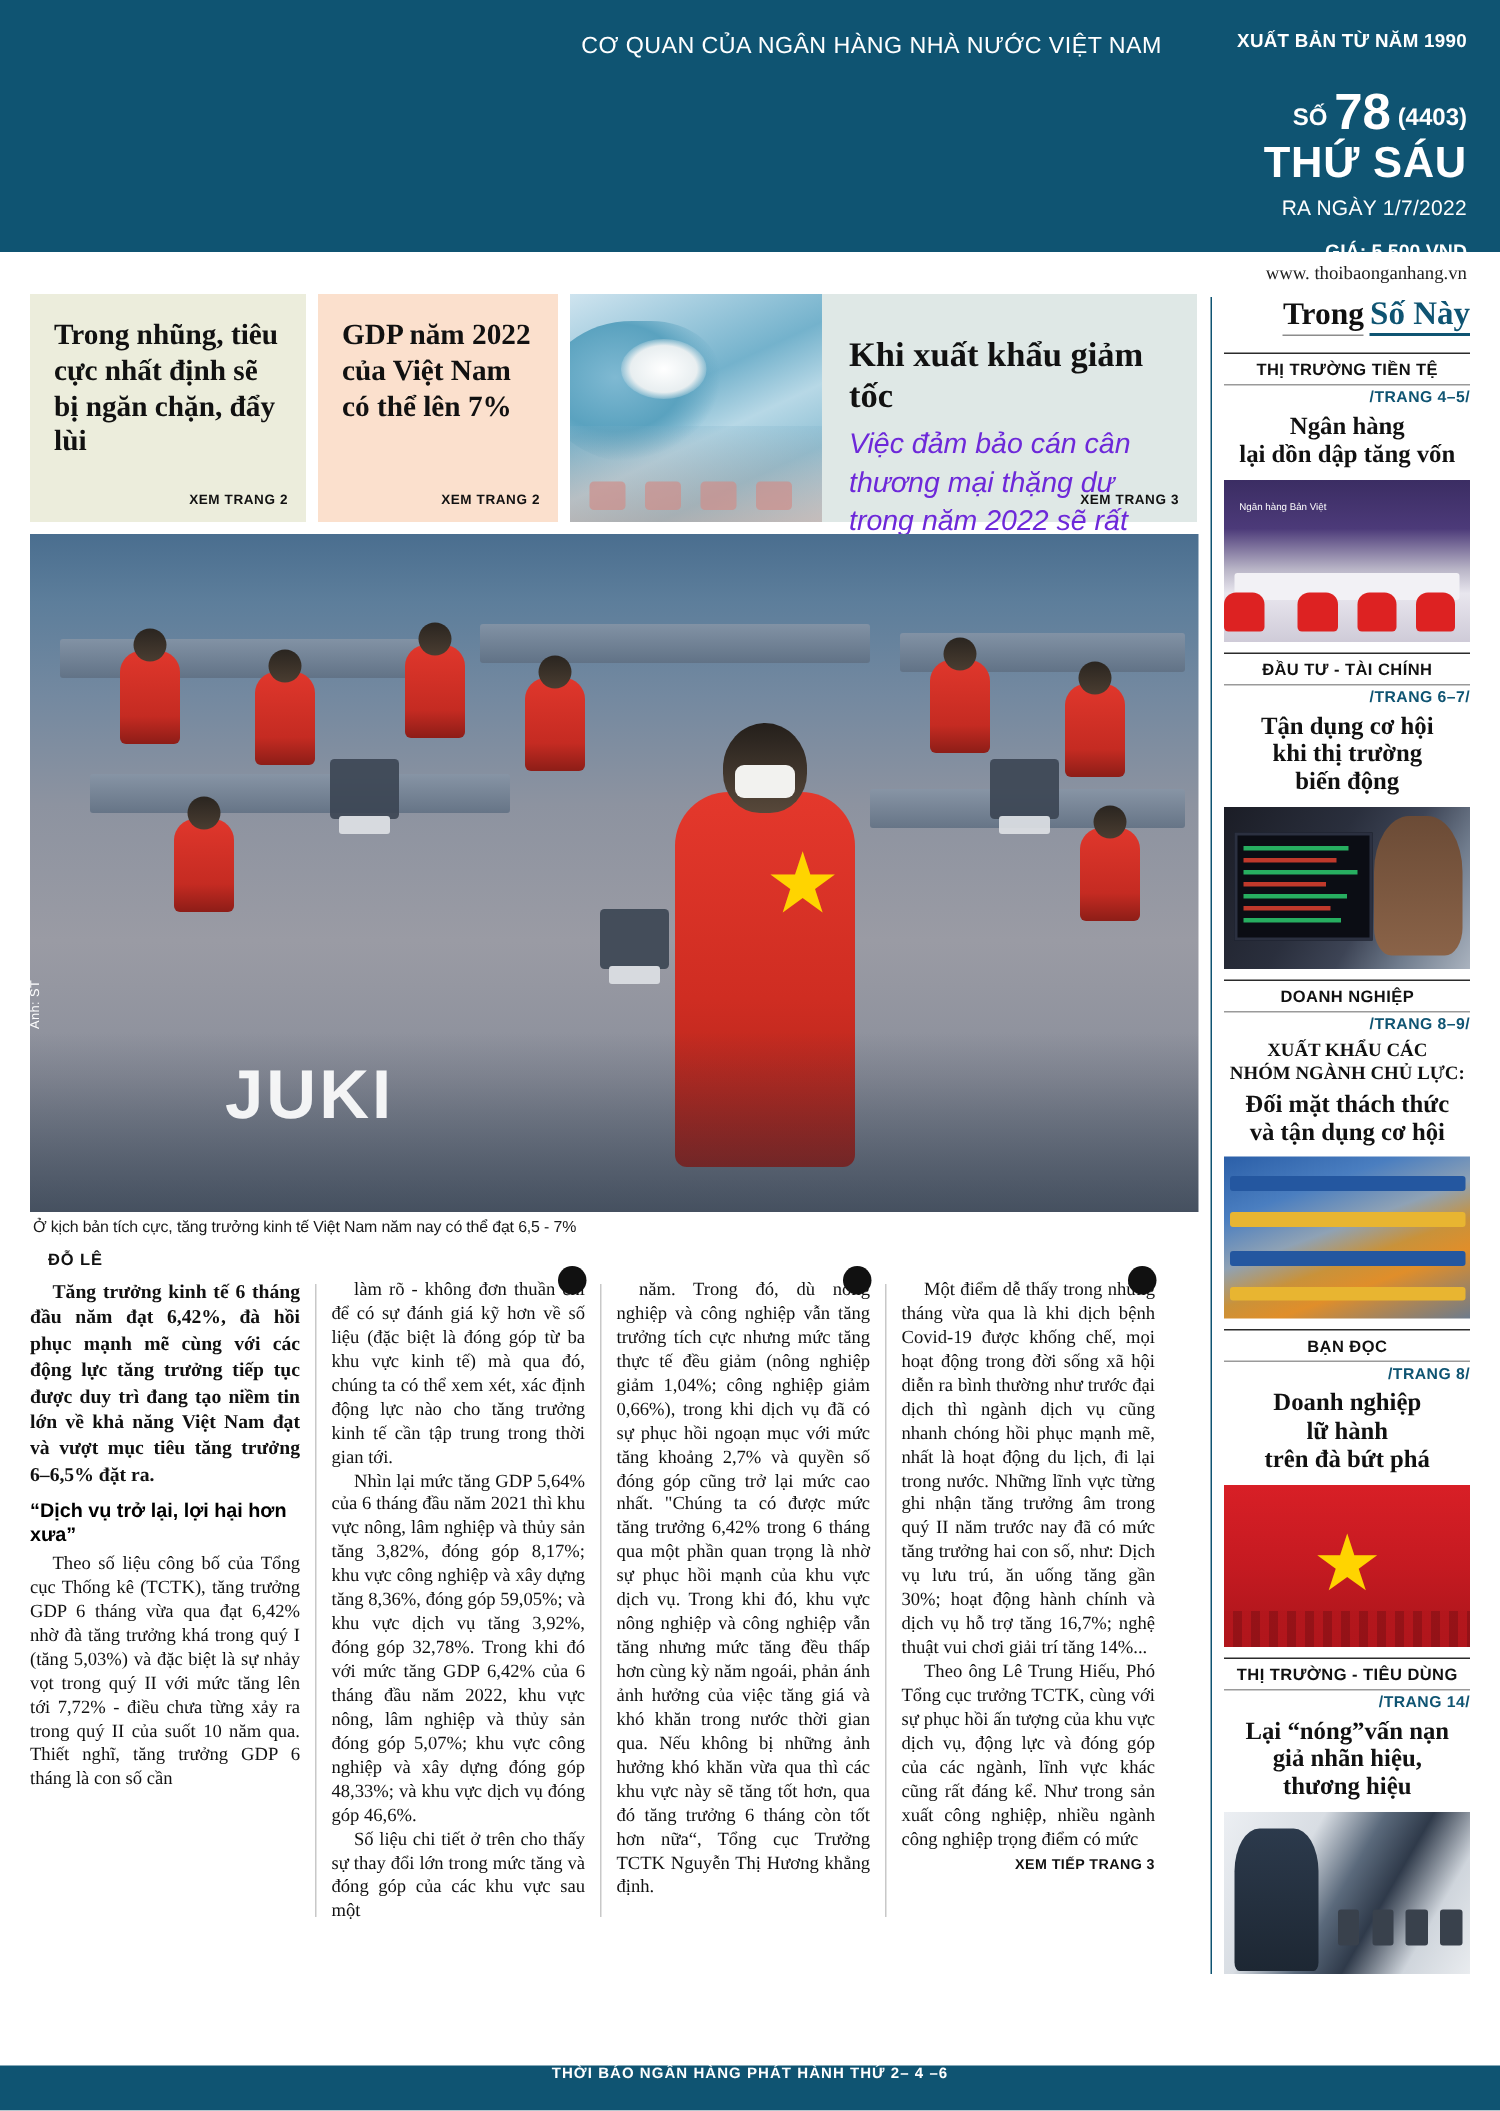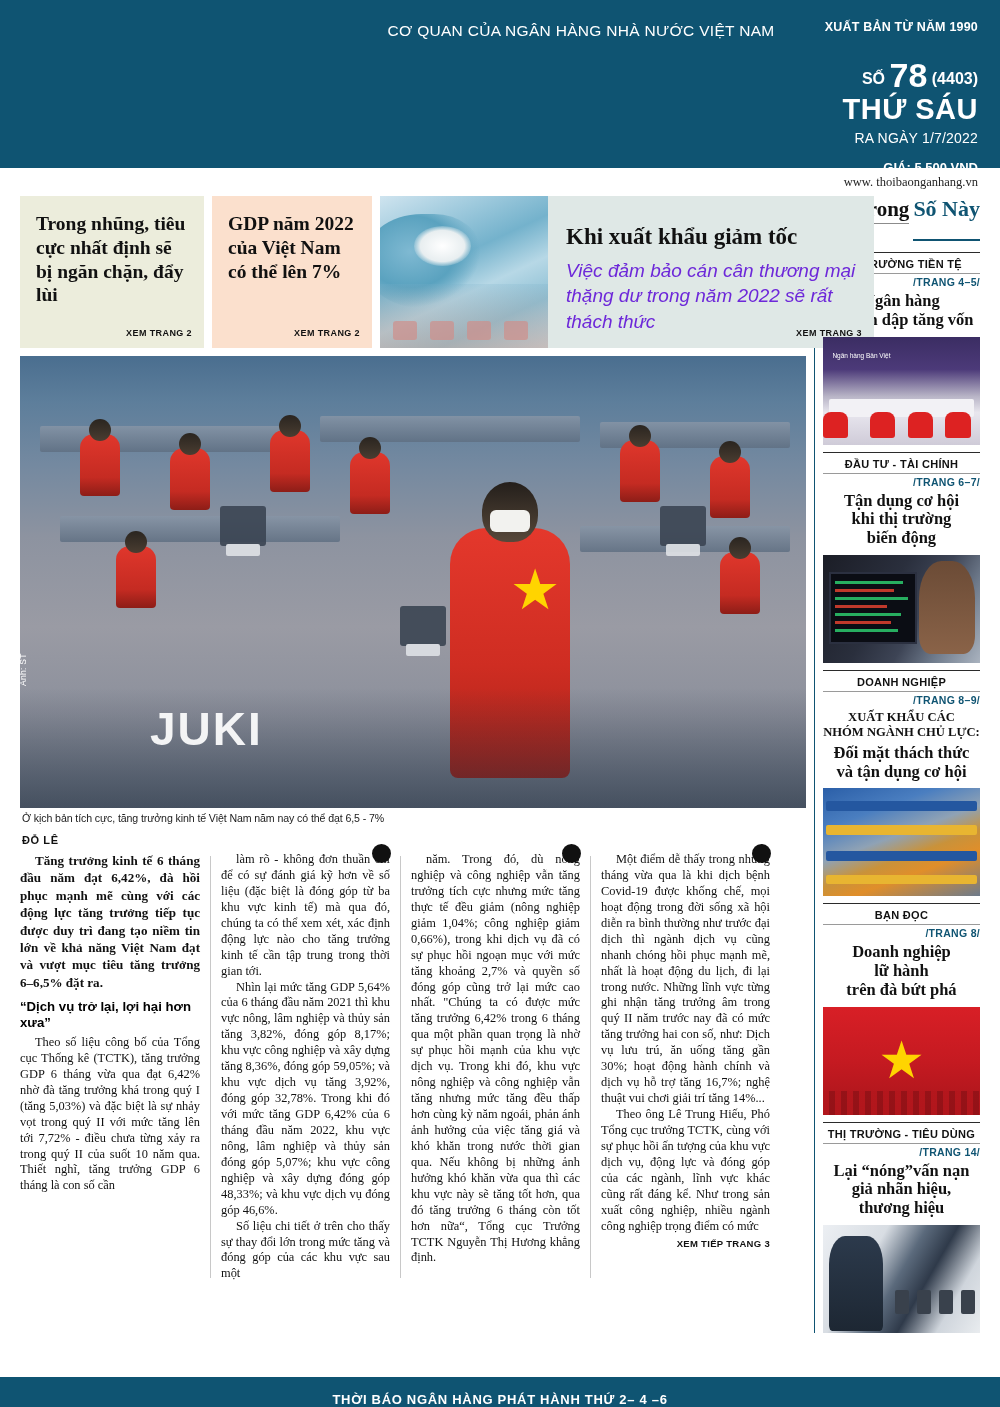--- a/index.html
+++ b/index.html
@@ -72,21 +72,21 @@
   .right-col { width: 165px; }
 
   
   .teasers { display: flex; gap: 8px; height: 152px; margin-bottom: 8px; }
   .teaser {
     position: relative; padding: 16px 14px 8px 16px;
     flex: 0 0 auto;
   }
   .teaser.t1 { background: #eceddc; width: 184px; }
   .teaser.t2 { background: #fbe0cd; width: 160px; }
-  .teaser.t3 { background: #dfe8e6; width: 494px; padding: 0; display: flex; }
+  .teaser.t3 { background: #dfe8e6; width: 418px; padding: 0; display: flex; }
   .teaser h3 {
     font-family: "Liberation Serif", serif;
     font-weight: bold; font-size: 19.5px; line-height: 1.22;
     color: #111;
   }
   .teaser .xem {
     position: absolute; right: 12px; bottom: 10px;
     font-family: "Liberation Sans", sans-serif;
     font-weight: bold; font-size: 9px; letter-spacing: 0.4px; color: #111;
   }
@@ -199,21 +199,21 @@
     font-size: 50px; line-height: 1.04;
     letter-spacing: -0.5px;
     color: #000; padding: 20px 10px 6px;
   }
   .headline .l2 { font-size: 52px; }
 
   
   .byline {
     font-family: "Liberation Sans", sans-serif;
     font-weight: bold; font-size: 11px; letter-spacing: .6px;
-    color: #111; margin: 10px 0 0 2px;
+    color: #111; margin: 10px 0 0 12px;
   }
   .cols {
     display: flex; gap: 0; margin-top: 6px; position: relative;
   }
   .col {
     width: 190px; padding-right: 10px; position: relative;
   }
   .col + .col { padding-left: 11px; }
   .col + .col::before {
     content:""; position:absolute; left:0; top:4px; bottom:4px; width:1px;
@@ -249,21 +249,21 @@
   .trong-so-nay {
     text-align: right; padding-bottom: 4px;
     font-family: "Liberation Serif", serif;
   }
   .trong-so-nay .t1 {
     font-weight: bold; font-size: 21px; color: #111;
     border-bottom: 1px solid #8c8c8c; display:inline-block; padding-bottom:1px;
   }
   .trong-so-nay .t2 {
     font-weight: bold; font-size: 22px; color: #0f5472; margin-left: 4px;
-    border-bottom: 2px solid #0f5472; display:inline-block; padding-bottom:17px;
+    border-bottom: 2px solid #0f5472; display:inline-block; padding-bottom:0px;
   }
   .sb-item { border-top: 1px solid #2b2b2b; padding-top: 5px; margin-top: 7px; }
   .sb-item:first-of-type { border-top: 1px solid #2b2b2b; }
   .sb-kicker {
     text-align: center;
     font-family: "Liberation Sans", sans-serif;
     font-weight: bold; font-size: 11px; letter-spacing: .3px; color: #111;
   }
   .sb-page {
     text-align: right; border-top: 1px solid #9a9a9a; margin-top: 3px; padding-top: 2px;
@@ -314,23 +314,23 @@
   }
   .ph-inspect .man { position:absolute; left:4%; top:10%; width:34%; height:88%; background:linear-gradient(180deg,#2c3a4c,#1d2733); border-radius:30% 30% 6% 6%;}
   .ph-inspect .item { position:absolute; bottom:18%; width:9%; height:22%; background:#39414c; border-radius:2px;}
   .ph-inspect .item:nth-of-type(2){left:46%} .ph-inspect .item:nth-of-type(3){left:60%}
   .ph-inspect .item:nth-of-type(4){left:74%} .ph-inspect .item:nth-of-type(5){left:88%}
 
   
   .footer {
     position: absolute; left: 0; bottom: 0; width: 100%;
     background: #0f5472; height: 30px;
-    display: flex; align-items: flex-end; justify-content: center;
-    font-family: "Liberation Sans", sans-serif;
-    font-weight: bold; color: #fff; font-size: 13px; letter-spacing: .7px;
+    display: flex; align-items: flex-start; justify-content: center;
+    font-family: "Liberation Sans", sans-serif;
+    font-weight: bold; color: #fff; font-size: 10px; letter-spacing: .7px;
   }
 </style>
 </head>
 <body>
 
 <div class="masthead">
   <div class="mh-center">CƠ QUAN CỦA NGÂN HÀNG NHÀ NƯỚC VIỆT NAM</div>
   <div class="mh-right">
     <div class="mh-since">XUẤT BẢN TỪ NĂM 1990</div>
     <div class="mh-issue">

